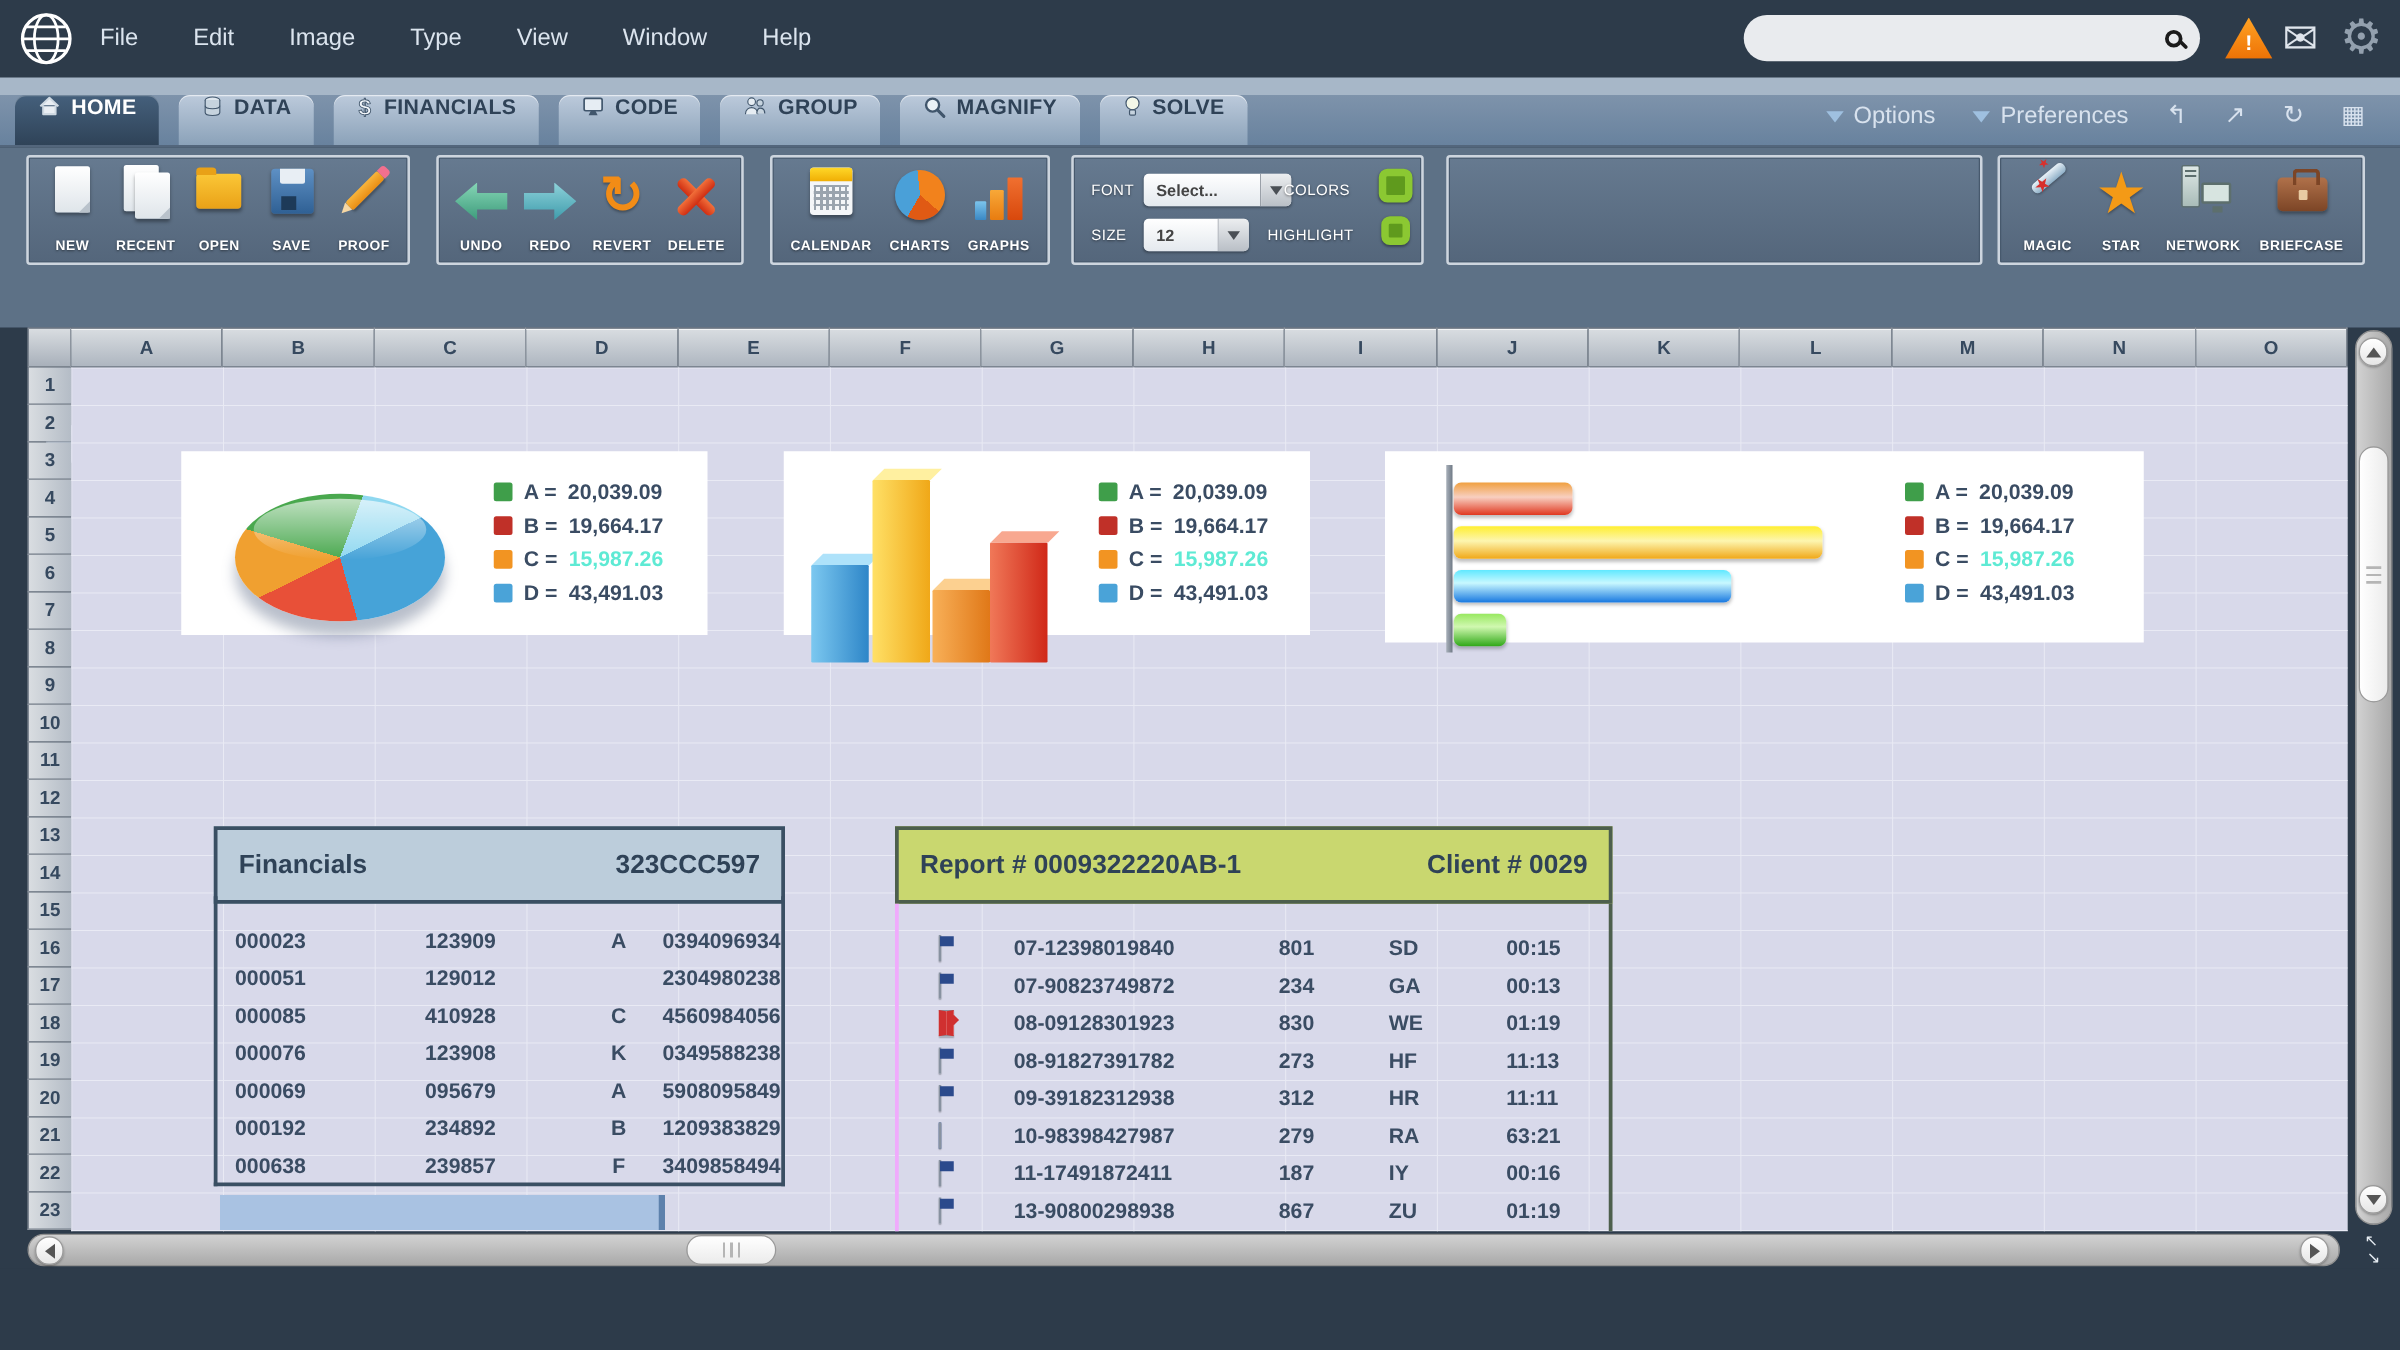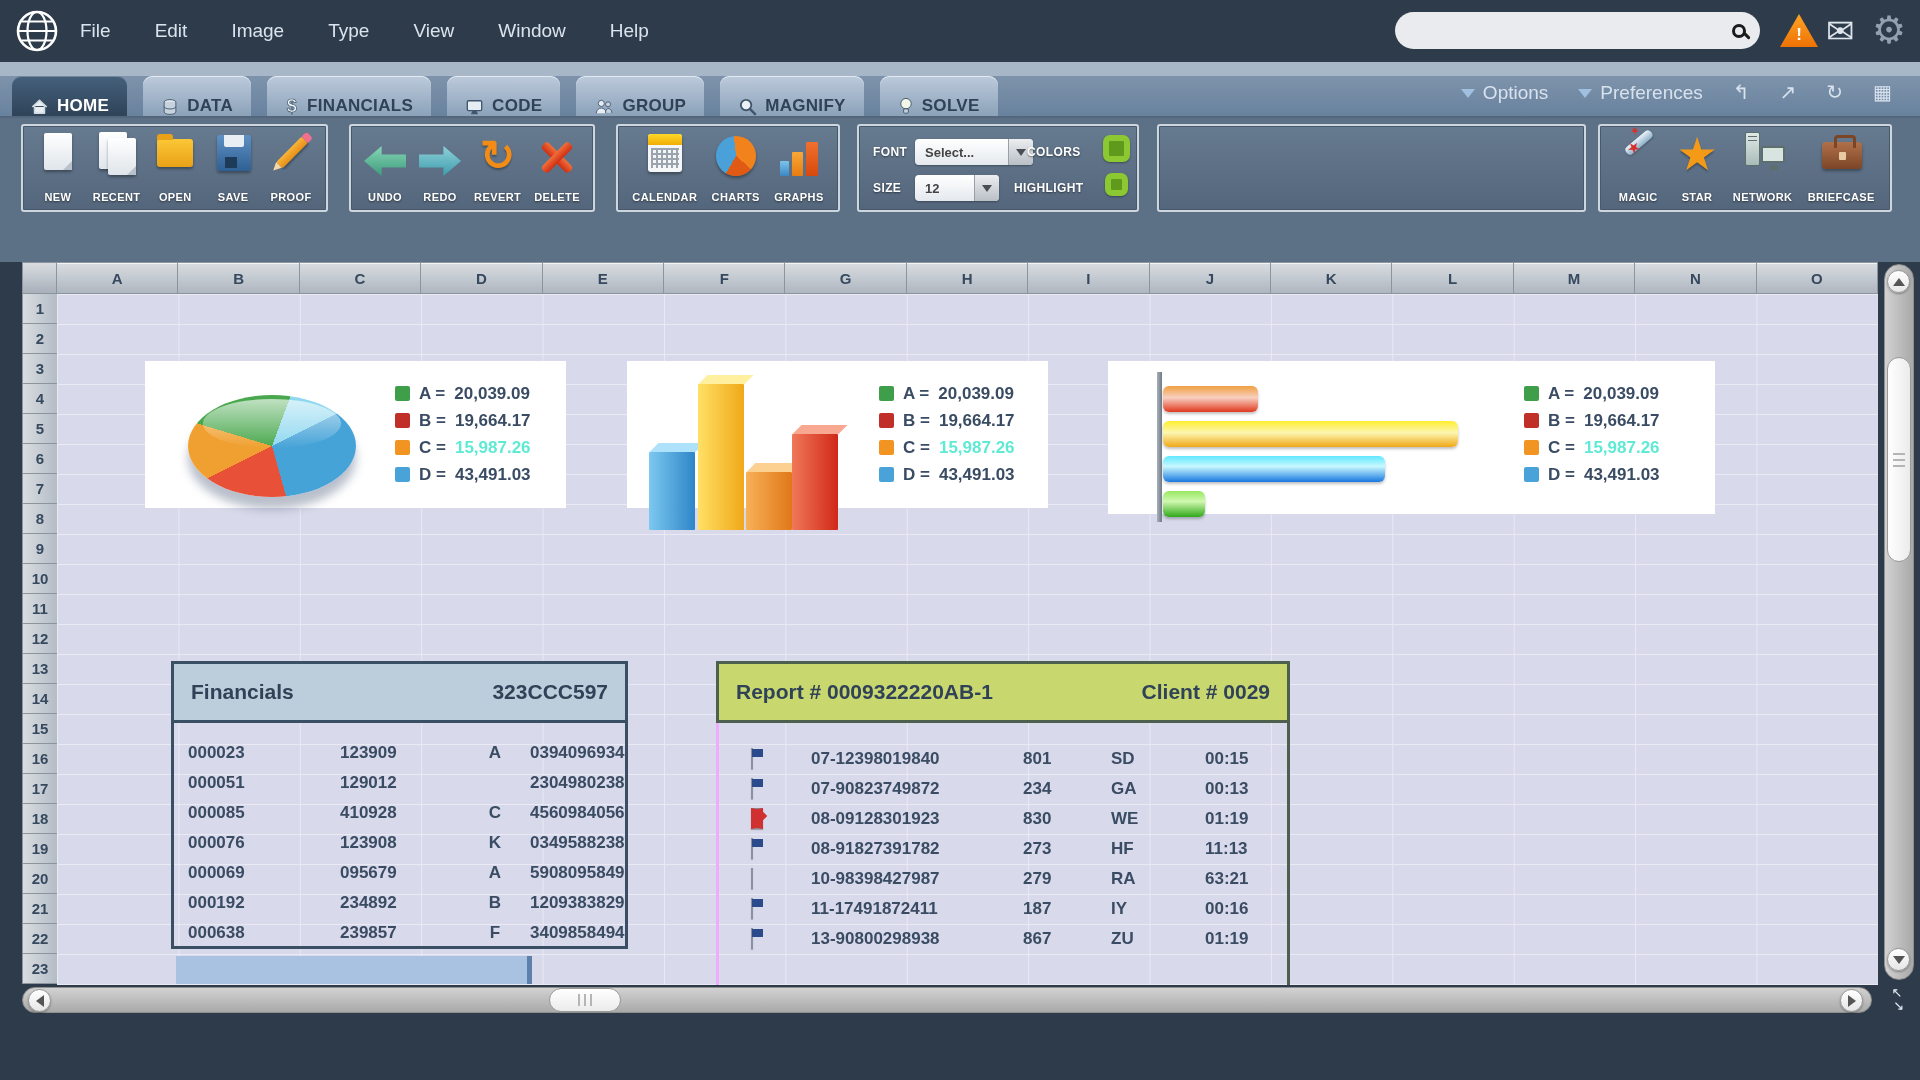--- a/index.html
+++ b/index.html
@@ -16,21 +16,21 @@
   .mag{width:14px;height:14px;border:3px solid #1b1b1b;border-radius:50%;position:relative}
   .mag::after{content:"";position:absolute;width:9px;height:3px;background:#1b1b1b;transform:rotate(45deg);right:-8px;bottom:-2px;border-radius:2px}
   .warn{position:absolute;left:1780px;top:14px;width:38px;height:33px;background:linear-gradient(#ffa324,#ee7205);clip-path:polygon(50% 0,100% 100%,0 100%)}
   .warn::after{content:"!";position:absolute;left:0;right:0;bottom:2px;text-align:center;color:#fff;font-weight:bold;font-size:17px}
   .mail{position:absolute;left:1826px;top:8px;font-size:34px;color:#dfe5ec;line-height:46px}
   .gear{position:absolute;left:1872px;top:6px;font-size:38px;color:#93a0ae;line-height:48px}
 
   
   .tabstrip{position:absolute;left:0;top:62px;width:1920px;height:56px;background:linear-gradient(#a7b7c8 0 14px,#7e93ab 14px,#68829e 100%);border-bottom:2px solid #53667c}
   .tabs{position:absolute;left:12px;bottom:0;display:flex;gap:16px;align-items:flex-end}
-  .tab{height:40px;display:flex;align-items:flex-end;gap:8px;padding:0 18px;border-radius:9px 9px 0 0;
+  .tab{height:40px;display:flex;align-items:flex-start;gap:8px;padding:0 18px;border-radius:9px 9px 0 0;
     background:linear-gradient(#bccadb,#8ba2b9);color:#2f4257;font-weight:bold;font-size:17px;letter-spacing:.3px;cursor:default;box-shadow:inset 0 1px 0 rgba(255,255,255,.6)}
   .tab.active{background:linear-gradient(#45607c,#2f4358);color:#fff;box-shadow:inset 0 1px 0 rgba(255,255,255,.25)}
   .tab svg{display:block}
   .tab-extras{position:absolute;right:28px;top:20px;display:flex;gap:30px;color:#d8e2ee;font-size:19px}
   .drop-tri{width:0;height:0;border-left:7px solid transparent;border-right:7px solid transparent;border-top:9px solid #9fc0e0;display:inline-block;margin-right:8px}
   .mini-ic{font-size:20px;color:#d8e2ee;line-height:20px}
   .extra-group{display:flex;align-items:center}
 
   
   .ribbon{position:absolute;left:0;top:118px;width:1920px;height:144px;background:#5d7186}
@@ -71,21 +71,21 @@
   .ic-cal::after{content:"";display:block;margin:3px 3px 0 3px;height:20px;
      background:repeating-linear-gradient(to bottom,#9aa4ae 0 2px,transparent 2px 5px),repeating-linear-gradient(to right,#9aa4ae 0 2px,transparent 2px 5px)}
   .ic-pie{width:40px;height:40px;margin-top:3px;border-radius:50%;background:conic-gradient(from 210deg,#4aa0d8 0 40%,#f2821c 40% 78%,#e05a14 78% 100%);box-shadow:0 2px 3px rgba(0,0,0,.35)}
   .ic-bars{display:flex;align-items:flex-end;gap:3px;height:40px;margin-top:3px}
   .ic-bars i{display:block;border-radius:1px}
   .ic-bars i:nth-child(1){width:9px;height:15px;background:linear-gradient(#7cc4ec,#3a88c4)}
   .ic-bars i:nth-child(2){width:11px;height:24px;background:linear-gradient(#f8a838,#e87c10)}
   .ic-bars i:nth-child(3){width:12px;height:34px;background:linear-gradient(#f07030,#d8480c)}
 
   
-  .flabel{color:#fff;font-size:12px;font-weight:bold;letter-spacing:.4px;text-shadow:0 1px 2px rgba(0,0,0,.5)}
+  .flabel{color:#fff;font-size:12px;font-weight:normal;letter-spacing:.4px;text-shadow:0 1px 2px rgba(0,0,0,.5)}
   .dd{position:absolute;height:26px;background:linear-gradient(#ffffff,#e4e9ee);border-radius:4px;display:flex;align-items:center;box-shadow:0 1px 2px rgba(0,0,0,.3)}
   .dd .txt{flex:1;padding:0 10px;font-size:13px;font-weight:bold;color:#444}
   .dd .btn{width:25px;height:26px;background:linear-gradient(#eceef0,#b9bfc6);border-left:1px solid #9aa0a8;border-radius:0 4px 4px 0;display:flex;align-items:center;justify-content:center}
   .dd .btn i{width:0;height:0;border-left:5px solid transparent;border-right:5px solid transparent;border-top:7px solid #4a4f55}
   .gsq{position:absolute;border:6px solid #8bc832;border-radius:7px;background:#5f9a1d;box-shadow:0 1px 2px rgba(0,0,0,.35)}
 
   
   .stylegrid{position:absolute;left:1157px;width:429px;display:grid;grid-template-columns:repeat(3,130px);grid-auto-rows:31px;gap:7px 9px;padding:8px 0 0 13px}
   .stylebtn{display:flex;align-items:center;justify-content:center;border-radius:3px;font-size:17px;color:#2f4257;box-shadow:0 1px 2px rgba(0,0,0,.35);cursor:default}
   .stylebtn.s1{background:linear-gradient(#ffffff,#eef1f4);font-weight:bold;box-shadow:0 0 9px rgba(255,255,255,.9)}
@@ -672,20 +672,27 @@
       </div>
 
       <div class="rep-row">
         <span><span class="flag us"></span></span>
         <span>08-91827391782</span>
         <span>273</span>
         <span class="code">HF</span>
         <span class="time">11:13</span>
       </div>
 
+      <div class="rep-row">
+        <span><span class="flag us"></span></span>
+        <span>09-39182312938</span>
+        <span>312</span>
+        <span class="code">HR</span>
+        <span class="time">11:11</span>
+      </div>
 
       <div class="rep-row">
         <span><span class="flag uk"></span></span>
         <span>10-98398427987</span>
         <span>279</span>
         <span class="code">RA</span>
         <span class="time">63:21</span>
       </div>
 
       <div class="rep-row">

